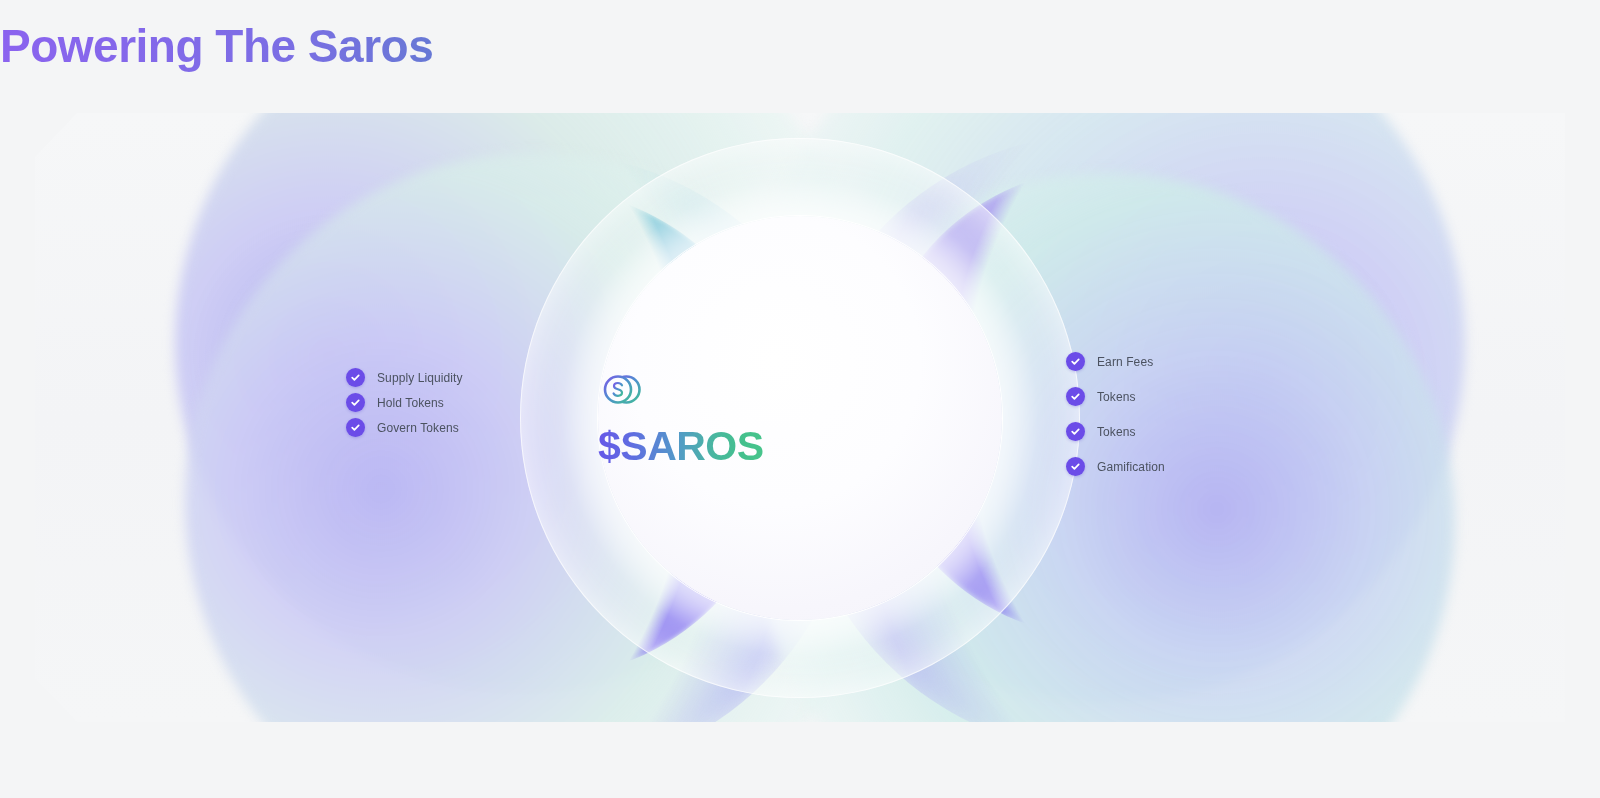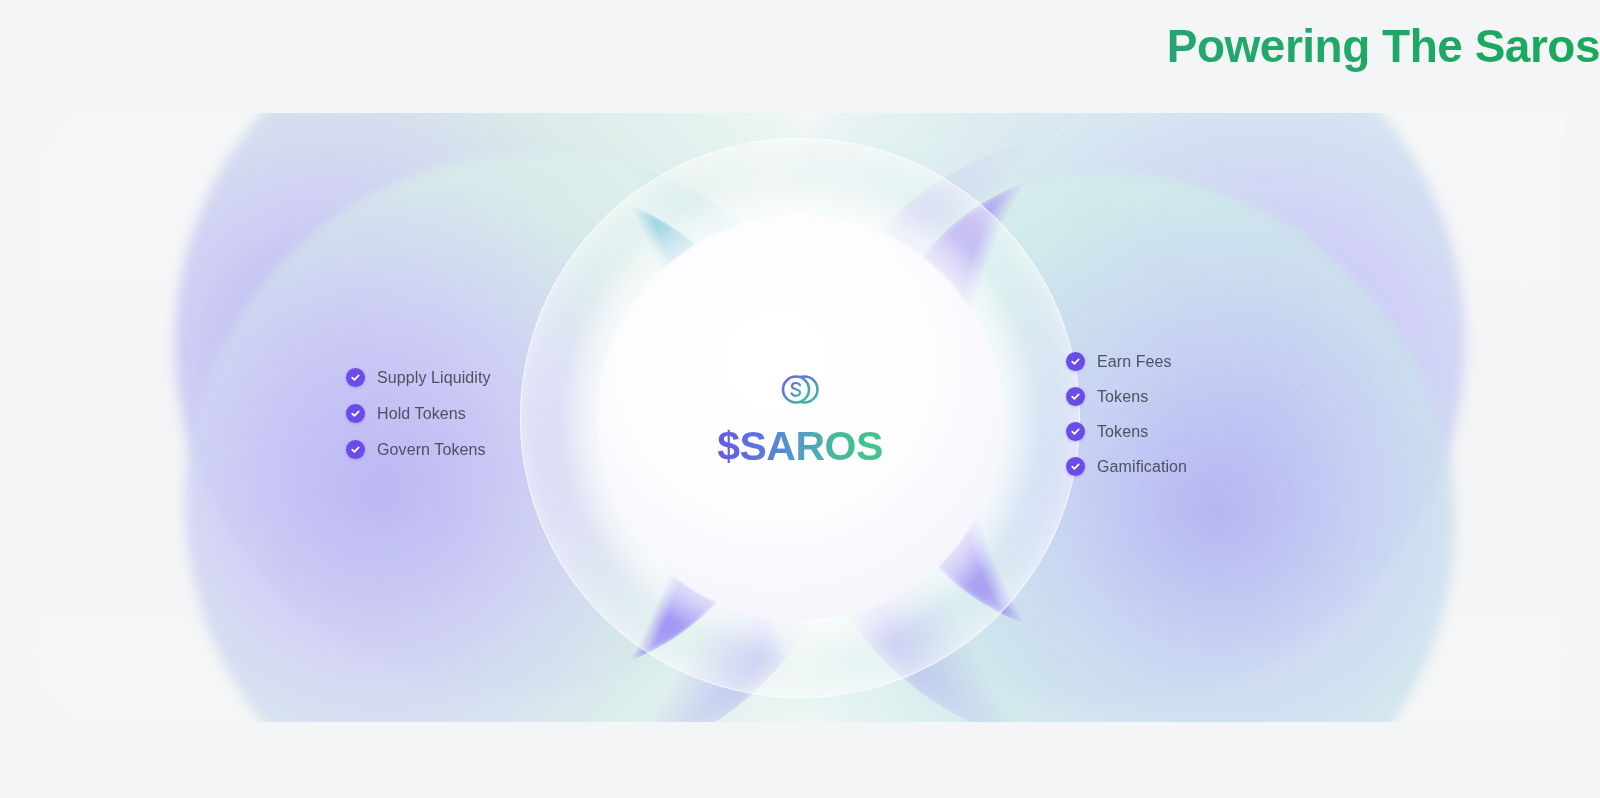--- a/index.html
+++ b/index.html
@@ -8,21 +8,21 @@
     background:#f4f5f6;
     font-family:"Liberation Sans", sans-serif;
     overflow:hidden;
   }
 
   #stage { position:relative; width:1600px; height:798px; background:#f4f5f6; }
 
   
   .title {
     position:absolute; top:18px; left:0; width:1600px;
-    text-align:right;
+    text-align:left;
     font-size:46px; font-weight:600; letter-spacing:-0.5px;
     background:linear-gradient(90deg,#8b63ef 0%,#7b6ee4 18%,#4f85c2 38%,#2f9a87 58%,#22a86b 78%,#19a85c 100%);
     -webkit-background-clip:text; background-clip:text;
     -webkit-text-fill-color:transparent; color:transparent;
     line-height:1.25;
   }
 
   
   .panel {
     position:absolute; left:35px; top:113px;
@@ -132,21 +132,21 @@
     width:404px; height:404px; margin:-202px 0 0 -202px;
     border-radius:50%;
     background:radial-gradient(circle at 44% 36%, #ffffff 0%, #fdfdff 42%, #f7f6fc 72%, #f4f3f9 100%);
     box-shadow:0 0 0 1px rgba(255,255,255,0.9), 0 0 44px 30px rgba(255,255,255,0.82);
   }
 
   .center-inner {
     position:absolute; left:50%; top:50%;
     width:404px; height:404px; margin:-202px 0 0 -202px;
     display:flex; flex-direction:column;
-    align-items:center; justify-content:center;
+    align-items:flex-start; justify-content:center;
     gap:4px;
   }
 
   .coin-icon { width:48px; height:48px; display:block; margin-bottom:6px; }
 
   .token-name {
     font-size:41px; font-weight:700; letter-spacing:-0.5px;
     background:linear-gradient(92deg,#6657e8 0%,#5f6fe0 22%,#539ac8 48%,#49b79f 70%,#44c08d 86%,#47c58b 100%);
     -webkit-background-clip:text; background-clip:text;
     -webkit-text-fill-color:transparent; color:transparent;
@@ -163,32 +163,32 @@
     background:rgba(255,255,255,0.58);
     box-shadow:0 2px 14px rgba(130,140,170,0.12);
     backdrop-filter:blur(6px);
     white-space:nowrap;
   }
   .pill-values { left:556px; background:rgba(236,248,248,0.72); }
   .pill-incentives { left:818px; background:rgba(245,243,253,0.82); }
 
   
   .feature-list { position:absolute; display:flex; flex-direction:column; }
-  .list-left  { left:311px; top:255px; gap:17px; }
+  .list-left  { left:311px; top:255px; gap:6px; }
   .list-right { left:1031px; top:239px; gap:16px; }
 
   .feature-item { display:flex; align-items:center; gap:12px; }
   .check-icon {
     width:19px; height:19px; flex:0 0 19px; border-radius:50%;
     background:#6b4ce8;
     display:flex; align-items:center; justify-content:center;
     box-shadow:0 1px 3px rgba(80,60,200,0.28);
   }
   .check-icon svg { width:11px; height:11px; display:block; }
-  .feature-label { font-size:16px; color:#4b5260; letter-spacing:0.1px; }
+  .feature-label { font-size:12px; color:#4b5260; letter-spacing:0.1px; }
 </style>
 </head>
 <body>
 
 <div id="stage">
 
   <h1 class="title">Powering The Saros</h1>
 
   <div class="panel">
 

